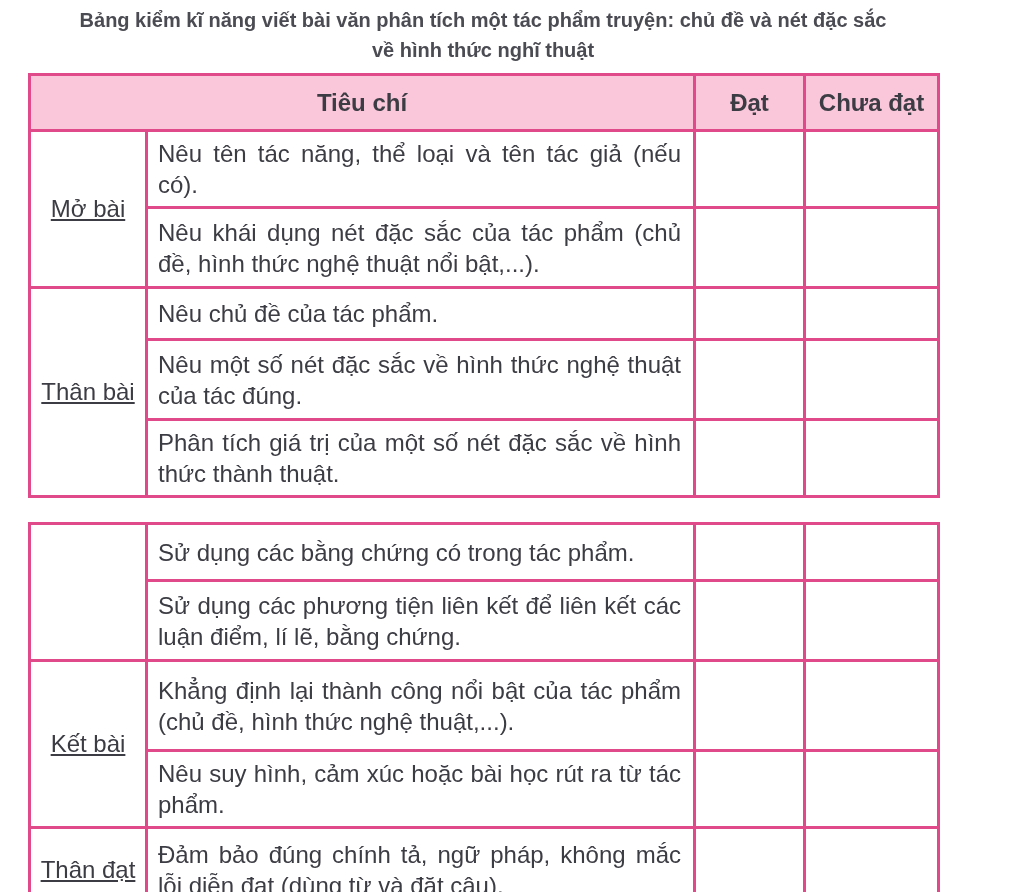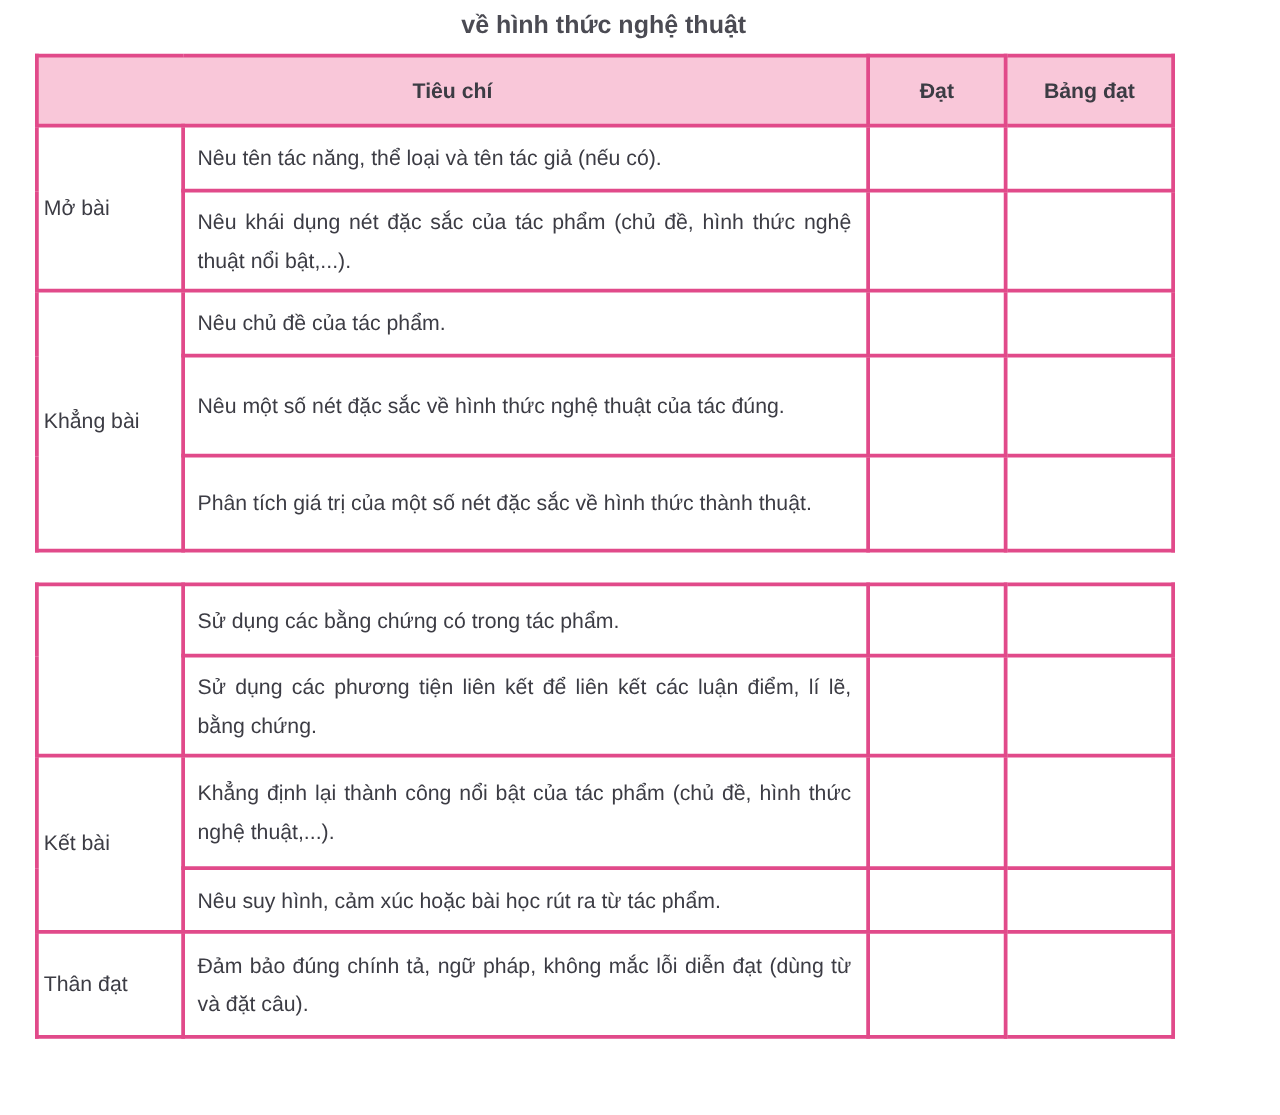--- a/index.html
+++ b/index.html
@@ -32,37 +32,39 @@
     width:966px;
   }
   table.rubric{
     border-collapse:collapse;
     table-layout:fixed;
     width:909px;
     margin-left:28px;
   }
   table.rubric td, table.rubric th{
     border:3px solid var(--border-color);
-    font-size:17px;
+    font-size:24px;
     color:var(--text-color);
     vertical-align:middle;
   }
   #table1{margin-top:8px;}
   #table2{margin-top:24px;}
   th.hdr{
     background:var(--header-bg);
     font-weight:bold;
     font-size:20px;
     text-align:center;
     height:56px;
     color:#3a3a42;
   }
   td.group{
+    text-align:center;
     font-size:19px;
     padding:0 4px;
+    text-decoration:underline;
   }
   td.crit{
     text-align:justify;
     text-align-last:left;
     padding:6px 12px 6px 10px;
     line-height:31px;
   }
   td.mark{background:#fff;}
   tr.h50{height:52px;}
   tr.h57{height:57px;}
@@ -71,49 +73,50 @@
   tr.h80{height:80px;}
   tr.h84{height:84px;}
   tr.h90{height:90px;}
 </style>
 </head>
 <body>
 
 <div class="page">
 
   <div class="page-title">
-    <div>về hình thức nghệ thuật</div>
+    <div>Bảng kiểm kĩ năng viết bài văn phân tích một tác phẩm truyện: chủ đề và nét đặc sắc</div>
+    <div>về hình thức nghĩ thuật</div>
   </div>
 
   <table class="rubric" id="table1">
     <colgroup>
       <col style="width:117px">
         <col style="width:548px">
         <col style="width:110px">
         <col style="width:134px">
     </colgroup>
     <tbody>
         <tr>
       <th class="hdr" colspan="2">Tiêu chí</th>
       <th class="hdr">Đạt</th>
-      <th class="hdr">Bảng đạt</th>
+      <th class="hdr">Chưa đạt</th>
     </tr>
     <tr class="h50">
       <td class="group" rowspan="2">Mở bài</td>
       <td class="crit">Nêu tên tác năng, thể loại và tên tác giả (nếu có).</td>
       <td class="mark"></td>
       <td class="mark"></td>
     </tr>
     <tr class="h80">
       <td class="crit">Nêu khái dụng nét đặc sắc của tác phẩm (chủ đề, hình thức nghệ thuật nổi bật,...).</td>
       <td class="mark"></td>
       <td class="mark"></td>
     </tr>
     <tr class="h50">
-      <td class="group" rowspan="3">Khẳng bài</td>
+      <td class="group" rowspan="3">Thân bài</td>
       <td class="crit">Nêu chủ đề của tác phẩm.</td>
       <td class="mark"></td>
       <td class="mark"></td>
     </tr>
     <tr class="h80">
       <td class="crit">Nêu một số nét đặc sắc về hình thức nghệ thuật của tác đúng.</td>
       <td class="mark"></td>
       <td class="mark"></td>
     </tr>
     <tr class="h76">

